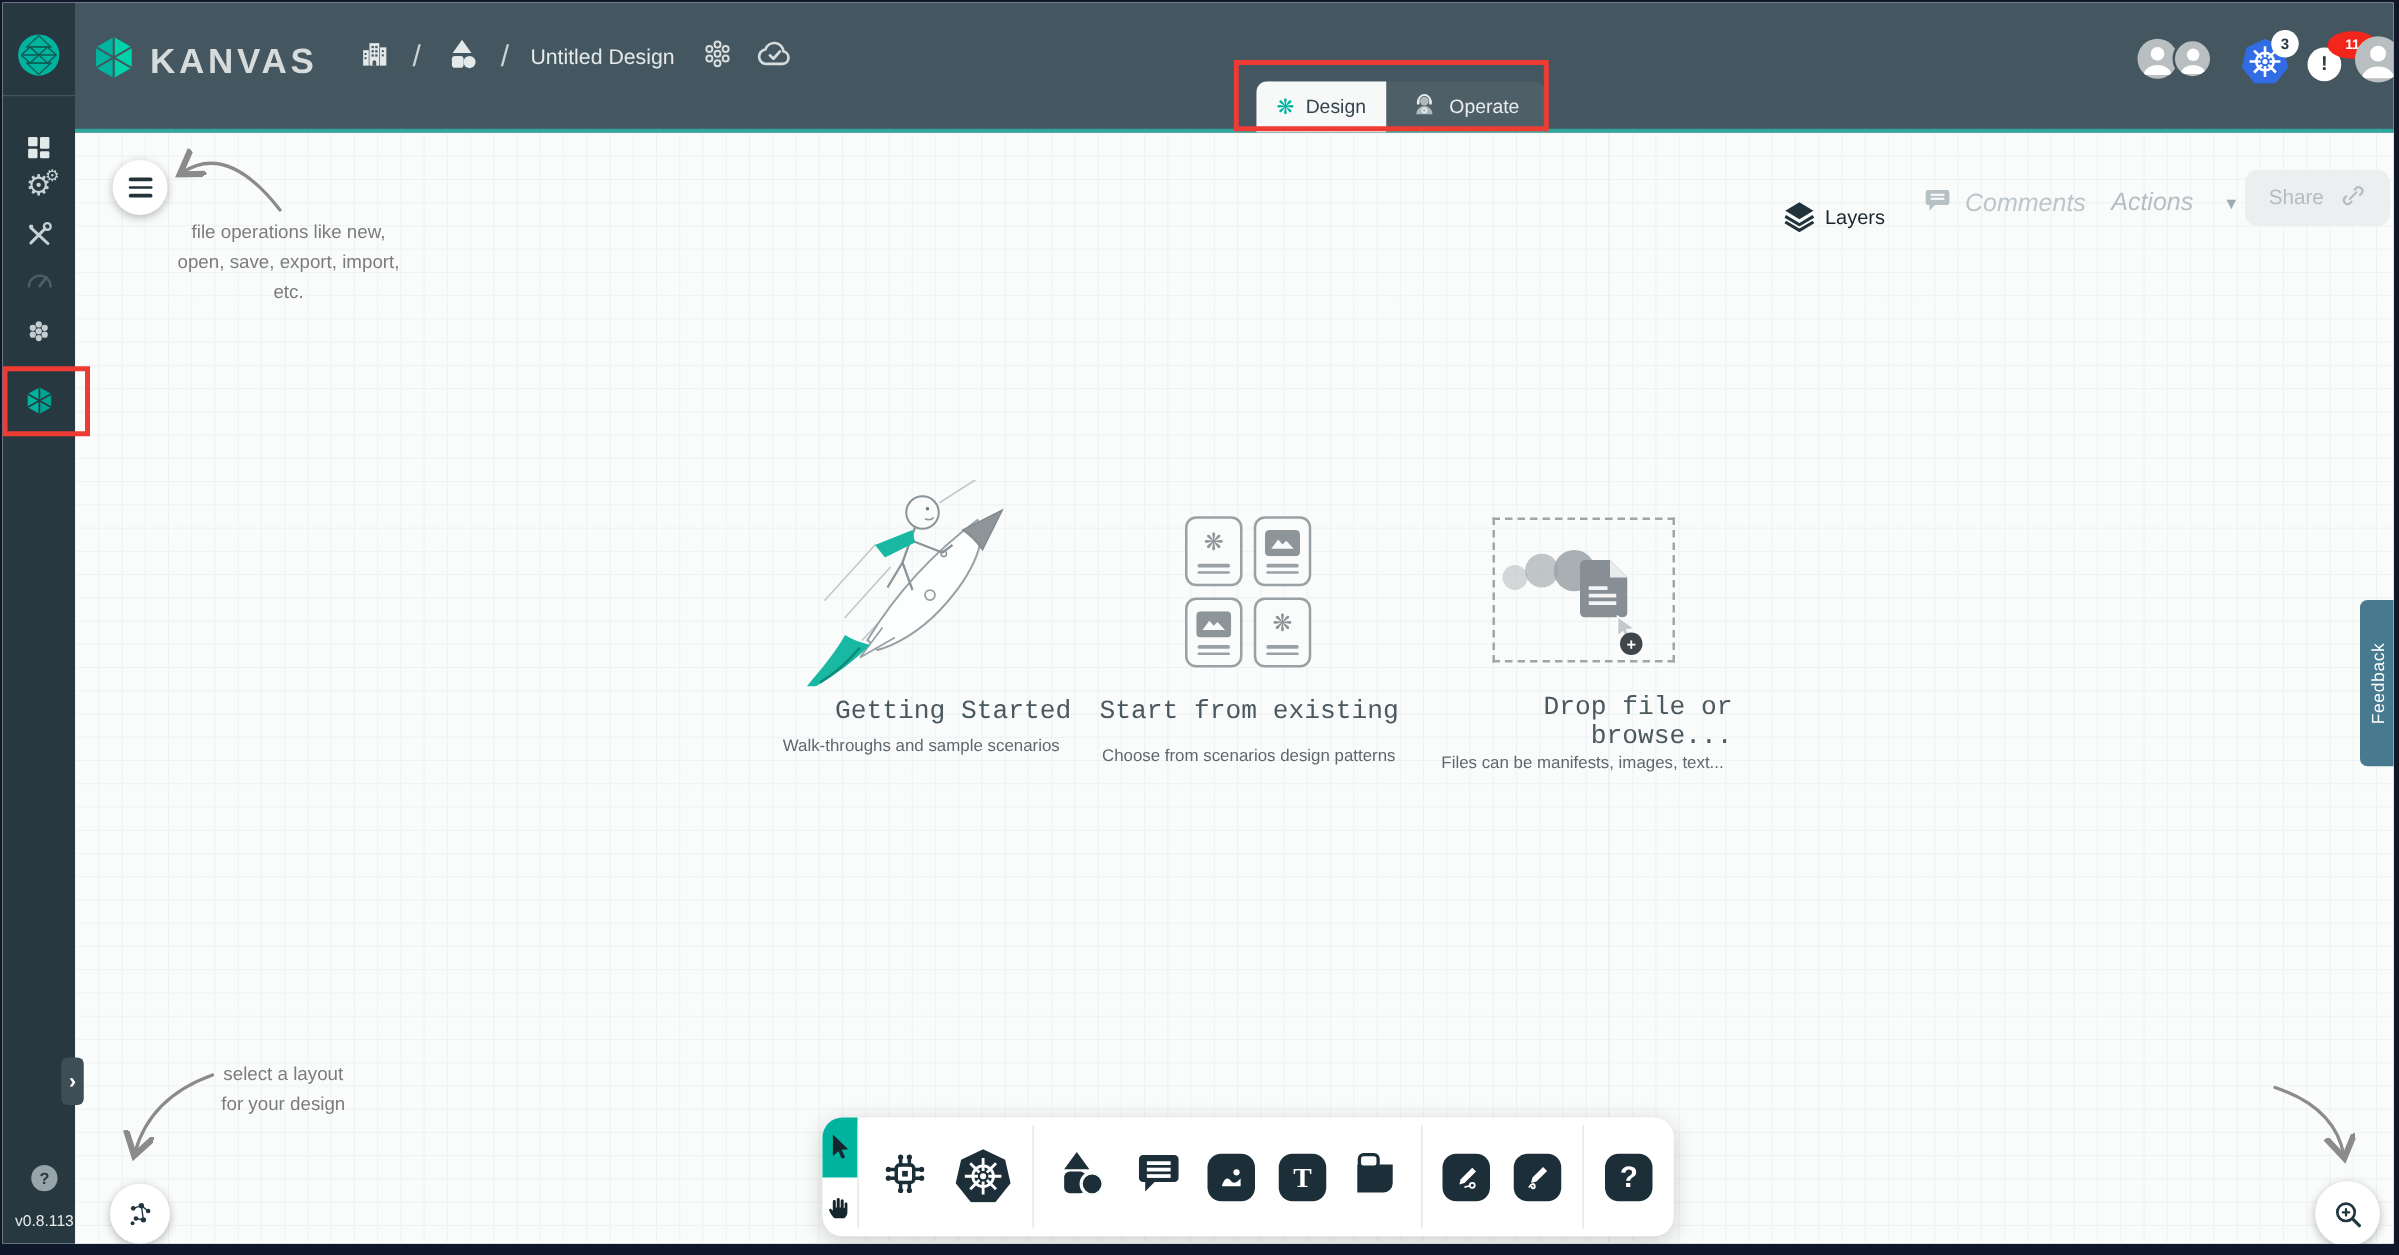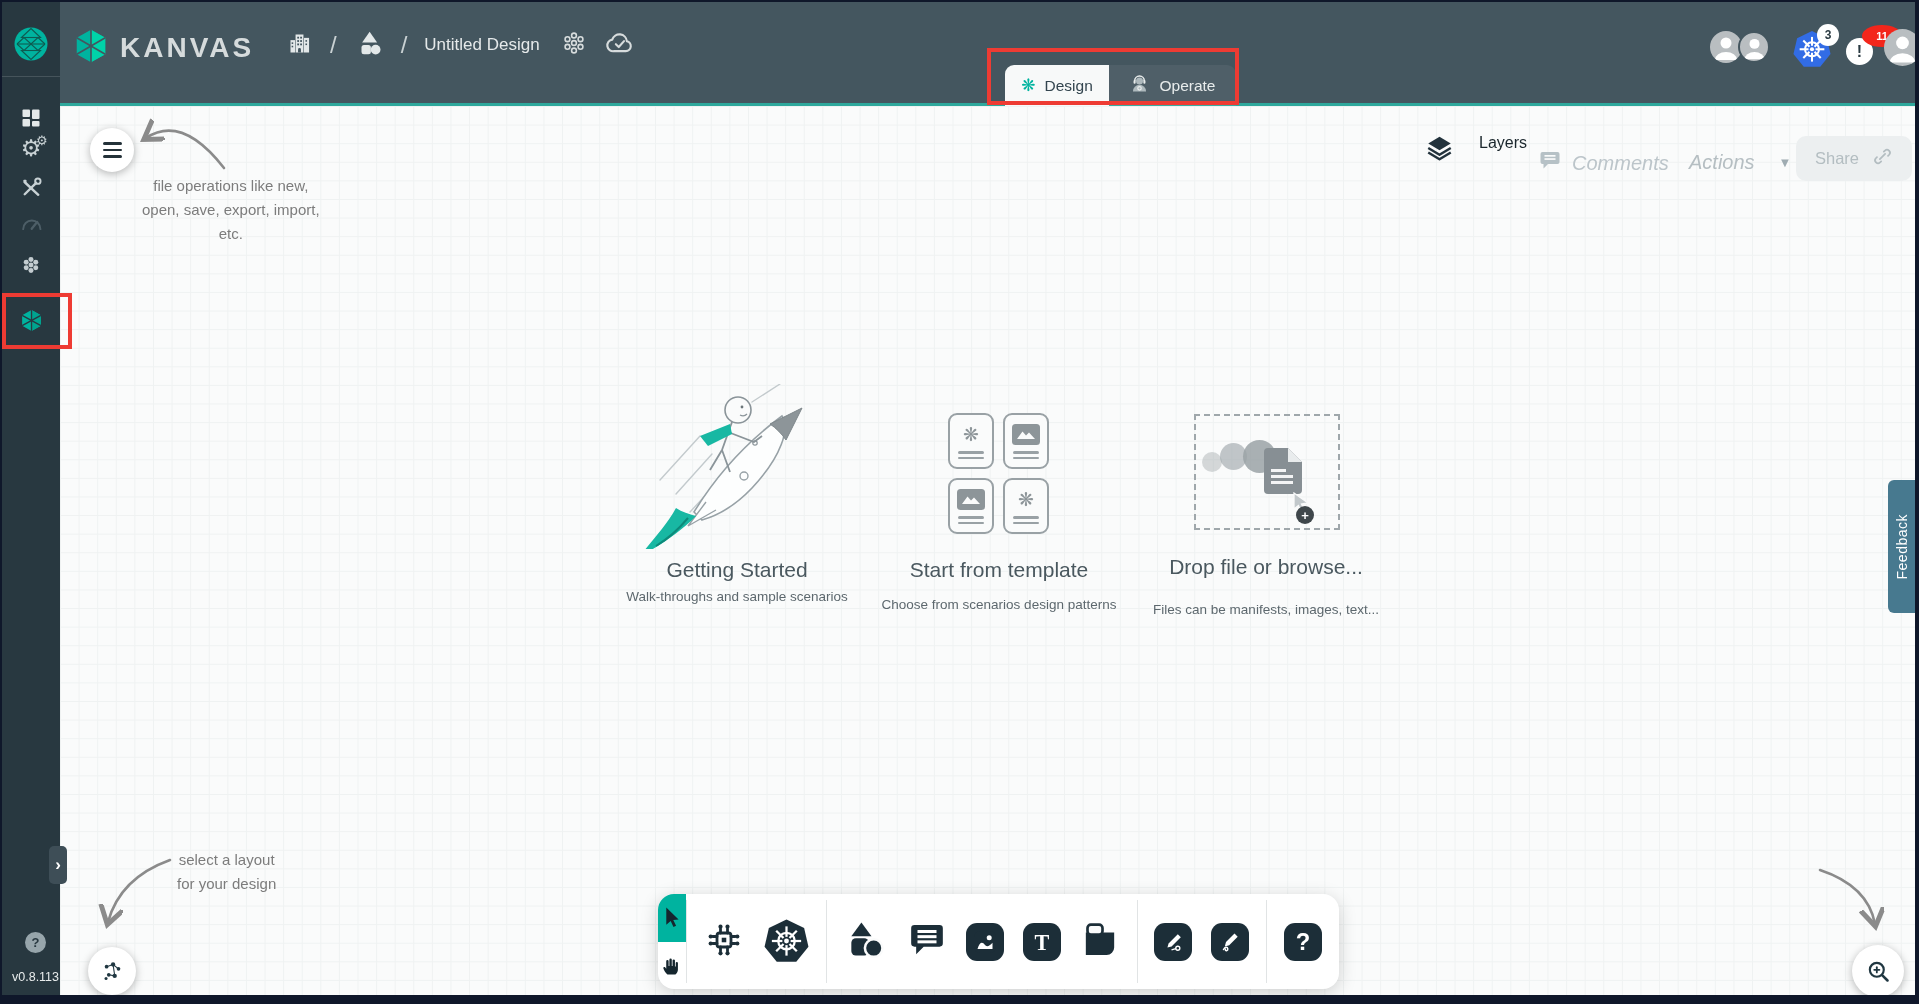--- a/index.html
+++ b/index.html
@@ -47,21 +47,21 @@
   .share-label { font-size:16.5px; color:#B3BDC1; }
 
   
   .fab { position:absolute; background:#FFF; border-radius:50%; box-shadow:0 2px 8px rgba(0,0,0,0.28); display:flex; align-items:center; justify-content:center; cursor:pointer; z-index:20; }
 
   
   .note { position:absolute; color:#7C7C7C; font-size:15px; line-height:24px; z-index:6;text-align:center; }
   #arrows { position:absolute; left:0; top:0; width:1919px; height:1004px; pointer-events:none; z-index:5; }
 
   
-  .es-title { position:absolute; font-size:21px; color:#4A585F; text-align:center; }
+  .es-title { position:absolute; font-size:21px; color:#4A585F; text-align:right;font-family:Liberation Mono, monospace; }
   .es-sub { position:absolute; font-size:13.5px; color:#5D686E; text-align:center; }
   .tpl-card { width:46px; height:56px; border:2px solid #99A1A5; border-radius:9px; display:flex; flex-direction:column; align-items:center; padding-top:5px; background:#FAFBFB; }
   .tpl-line { width:26px; height:2.5px; background:#99A1A5; border-radius:2px; margin-top:3px; }
   #dropbox { position:absolute; left:1192px; top:412px; width:146px; height:116px; border:2px dashed #9FA7AB; z-index:4; }
   .drop-circle { position:absolute; border-radius:50%; background:#9AA2A6; }
 
   
   #toolbar { position:absolute; left:656px; top:892px; width:681px; height:95px; background:#FFF; border-radius:16px; box-shadow:0 4px 18px rgba(0,0,0,0.18); display:flex; align-items:stretch; z-index:20; }
   .tb-divider { width:1px; background:#E1E4E5; margin:6px 0; }
   .tb-group { display:flex; align-items:center; gap:19px; padding:0 17px; }
@@ -291,21 +291,21 @@
     <div class="vtext" style="left:10px;top:968px;">v0.8.113</div>
   </div>
   <div class="redbox" style="left:0px;top:291px;width:70px;height:56px;"></div>
 
   <div class="abs" style="left:47px;top:844px;width:18px;height:38px;background:#3E4E57;border-radius:5px;display:flex;align-items:center;justify-content:center;z-index:12;cursor:pointer;">
     <span style="color:#FFF;font-size:17px;font-weight:bold;">›</span>
   </div>
 
   <div class="abs" style="left:23px;top:930px;width:21px;height:21px;border-radius:50%;background:#97A5AB;color:#283840;display:flex;align-items:center;justify-content:center;font-size:13px;font-weight:bold;z-index:12;cursor:pointer;">?</div>
 
-  <div class="abs" style="left:1424px;top:132px;display:flex;gap:26px;cursor:pointer;z-index:8;">
+  <div class="abs" style="left:1424px;top:157px;display:flex;align-items:center;gap:7px;cursor:pointer;z-index:8;">
     <span>
       <svg width="27" height="27" viewBox="0 0 24 24">
         <polygon points="12,2.5 22,8.5 12,14.5 2,8.5" fill="#22323C"></polygon>
         <path d="M2 12.5 L12 18.5 L22 12.5" stroke="#22323C" stroke-width="2.2" fill="none" stroke-linejoin="round"></path>
         <path d="M2 16.5 L12 22.5 L22 16.5" stroke="#22323C" stroke-width="2.2" fill="none" stroke-linejoin="round"></path>
       </svg>
     </span>
     <span class="ctrl-label-dark">Layers</span>
   </div>
 
@@ -421,21 +421,21 @@
           <div class="tpl-line"></div>
     </div>
     <div class="tpl-card">
       <div style="height:28px;display:flex;align-items:center;">
             <span style="color:#8D9599;font-size:19px;">❋</span>
           </div>
       <div class="tpl-line"></div>
           <div class="tpl-line"></div>
     </div>
   </div>
-  <div class="es-title" style="left:877px;top:556px;width:240px;">Start from template</div>
+  <div class="es-title" style="left:877px;top:556px;width:240px;">Start from existing</div>
   <div class="es-sub" style="left:857px;top:595px;width:280px;">Choose from scenarios design patterns</div>
 
   <div id="dropbox">
     <div class="drop-circle" style="left:6px;top:36px;width:20px;height:20px;opacity:0.4;"></div>
     <div class="drop-circle" style="left:24px;top:27px;width:27px;height:27px;opacity:0.6;"></div>
     <div class="drop-circle" style="left:47px;top:24px;width:33px;height:33px;opacity:0.85;"></div>
     <div class="abs" style="left:68px;top:32px;">
       <svg width="38" height="46" viewBox="0 0 38 46">
         <path d="M4 0 h20 l14 14 v28 a4 4 0 0 1 -4 4 H4 a4 4 0 0 1 -4 -4 V4 a4 4 0 0 1 4 -4 Z" fill="#878F94"></path>
         <polygon points="24,0 38,14 24,14" fill="#E9ECED"></polygon>

